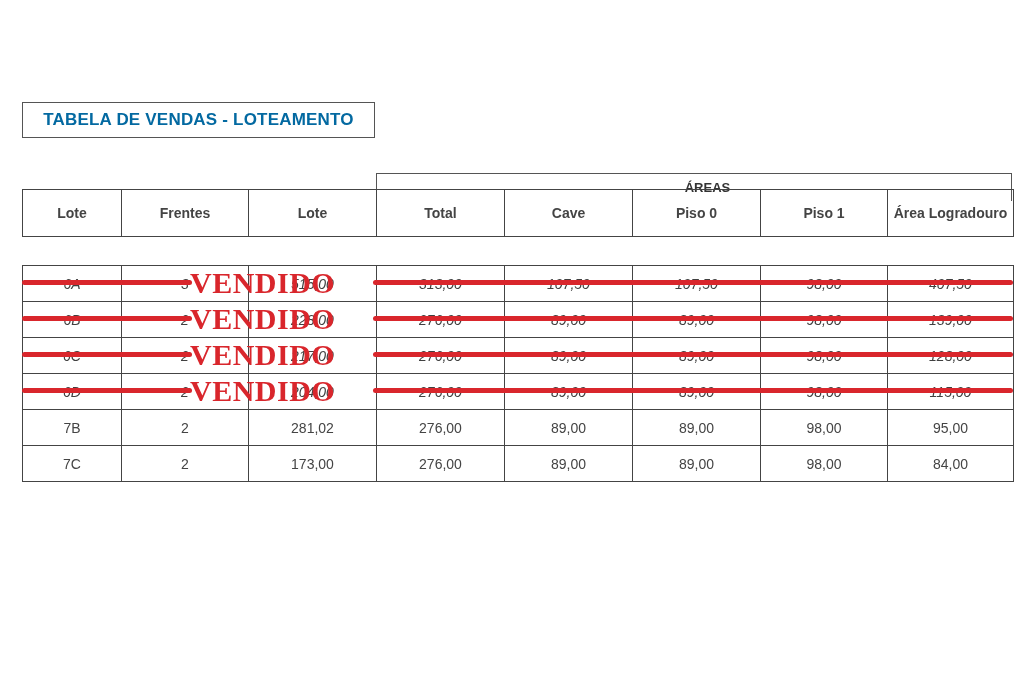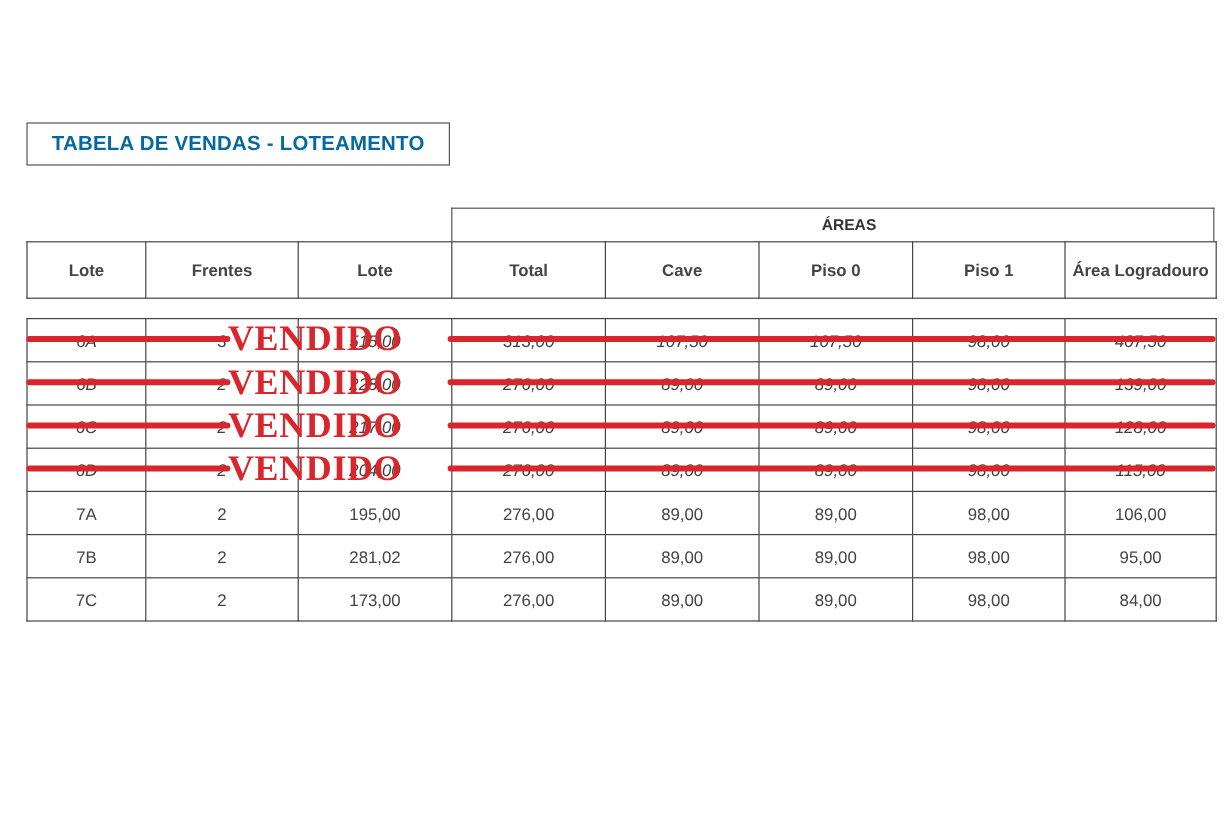--- a/index.html
+++ b/index.html
@@ -16,21 +16,21 @@
   .areas-header {
     position: absolute; left: 376px; top: 173px; width: 636px; height: 28px;
     border: 1px solid #555; border-bottom: none; box-sizing: border-box;
     display: flex; align-items: center; justify-content: center;
     font-weight: bold; font-size: 13px; color: #333; padding-left: 27px;
   }
   table.grid { position: absolute; border-collapse: collapse; table-layout: fixed; }
   table.grid td {
     border: 1px solid #444; text-align: center; font-size: 14px; color: #444; padding: 0;
   }
-  .header-table { left: 22px; top: 201px; }
+  .header-table { left: 22px; top: 189px; }
   .header-table td { height: 46px; font-weight: bold; font-size: 13px; color: #333; }
   .body-table { left: 22px; top: 265px; }
   .body-table td { height: 35px; }
   col.c0 { width: 99px; } col.c1 { width: 127px; } col.c2 { width: 128px; }
   col.c3 { width: 128px; } col.c4 { width: 128px; } col.c5 { width: 128px; }
   col.c6 { width: 127px; } col.c7 { width: 126px; }
   tr.sold td { color: #404040; font-style: italic; }
   .strike {
     position: absolute; height: 5px; background: #d9262c; border-radius: 3px;
   }
@@ -118,30 +118,20 @@
         <td>6D</td>
         <td>2</td>
         <td>204,00</td>
         <td>276,00</td>
         <td>89,00</td>
         <td>89,00</td>
         <td>98,00</td>
         <td>115,00</td>
       </tr>
       <tr>
-        <td>7A</td>
-        <td>2</td>
-        <td>195,00</td>
-        <td>276,00</td>
-        <td>89,00</td>
-        <td>89,00</td>
-        <td>98,00</td>
-        <td>106,00</td>
-      </tr>
-      <tr>
         <td>7B</td>
         <td>2</td>
         <td>281,02</td>
         <td>276,00</td>
         <td>89,00</td>
         <td>89,00</td>
         <td>98,00</td>
         <td>95,00</td>
       </tr>
       <tr>

